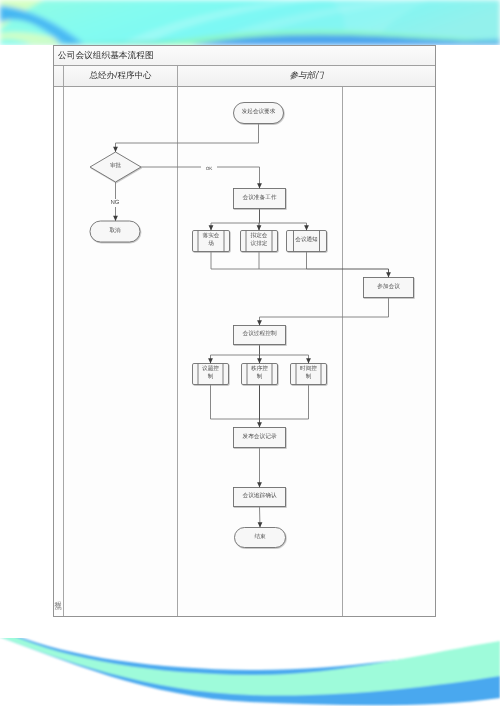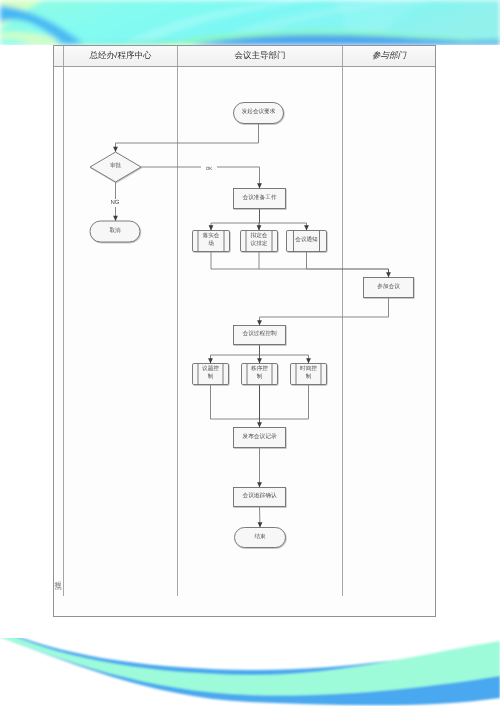--- a/index.html
+++ b/index.html
@@ -111,24 +111,26 @@
                L500,698 C430,708 340,706 250,702 C150,698 58,658 0,637 Z" fill="#4aa8ef"></path>
 
       <path d="M0,630 C60,659 150,674 250,675 C340,676 430,652 500,641
                L500,676 C430,687 340,698 250,695 C150,692 58,659 0,637 Z" fill="#9efbda"></path>
     </g>
       </g>
   </svg>
 
   <div id="doc">
     <div class="tbl">
+      <div class="titlerow">
+        <span>公司会议组织基本流程图</span>
+      </div>
       <div class="hdrrow">
         <div class="hc hc0"></div>
         <div class="hc hc1">总经办/程序中心</div>
-        <div class="hc hc2">会议主导部门</div>
         <div class="hc hc3">参与部门</div>
       </div>
       <div class="bodyrow">
         <div class="bc bc0">
           <span class="vlabel">流程</span>
         </div>
         <div class="bc bc1"></div>
         <div class="bc bc2"></div>
         <div class="bc bc3"></div>
       </div>

